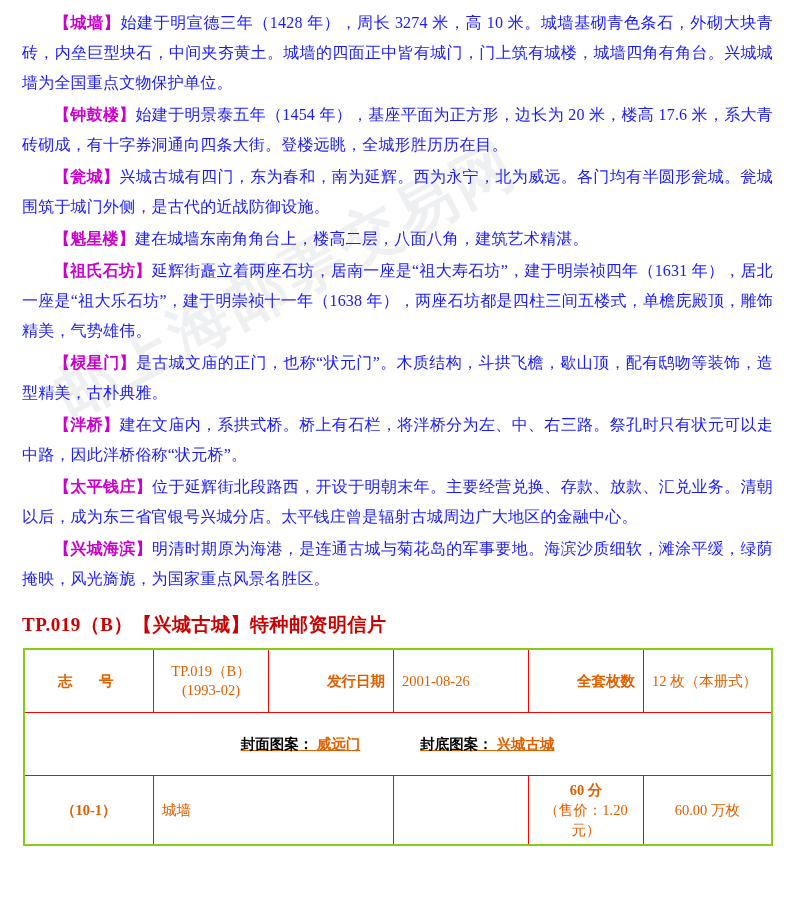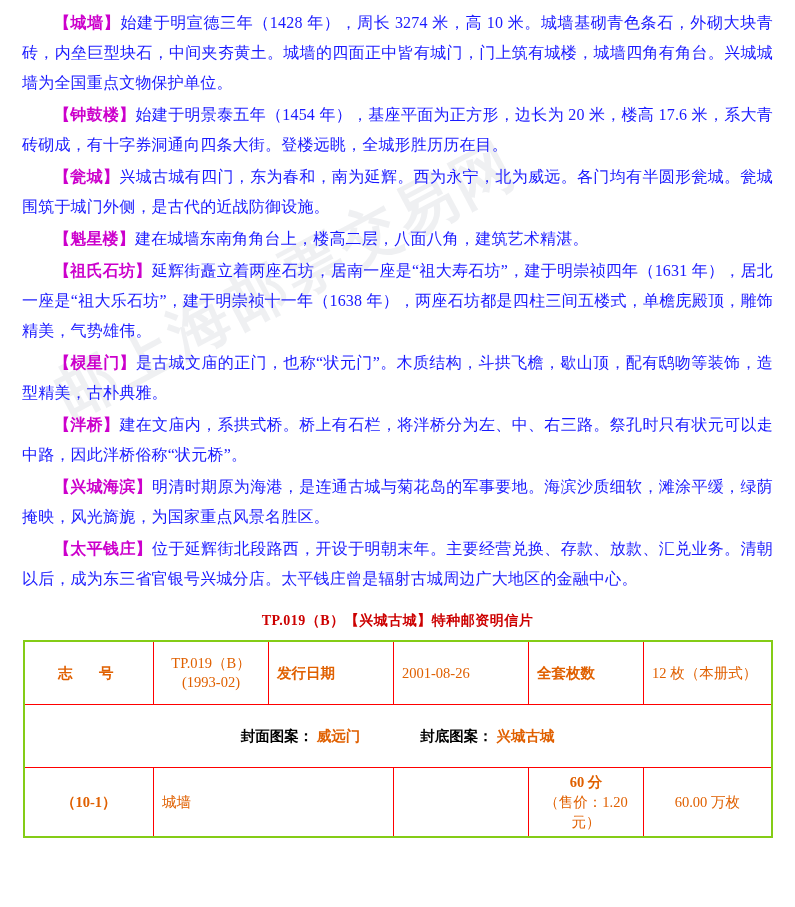--- a/index.html
+++ b/index.html
@@ -57,22 +57,22 @@
     color: #1a1aff;
     text-align: justify;
     letter-spacing: 0.2px;
   }
   .term {
     color: #cc00cc;
     font-weight: bold;
   }
   h2.caption {
     margin: 18px 0 10px 0;
-    text-align: center;
-    font-size: 14px;
+    text-align: left;
+    font-size: 19px;
     font-weight: bold;
     color: #cc0000;
     letter-spacing: 0.5px;
   }
   table.stamp-table {
     width: 748px;
     margin: 0 auto;
     border-collapse: collapse;
     table-layout: fixed;
     border: 2px solid #84cc16;
@@ -92,40 +92,41 @@
     text-align: center;
     letter-spacing: 6px;
   }
   .c-orange-center {
     color: #e06000;
     text-align: center;
     font-family: Liberation Serif, serif;
   }
   .c-black-center {
     color: #000000;
-    text-align: left;
+    text-align: right;
     font-weight: bold;
   }
   .c-orange-left {
     color: #e06000;
     text-align: left;
   }
   .c-red-center {
     color: #cc0000;
     text-align: center;
     font-weight: bold;
   }
   .cover-row td {
     height: 48px;
   }
   .cover-inner {
     display: flex;
     justify-content: center;
     gap: 60px;
     font-weight: bold;
+    text-decoration: underline;
   }
   .cover-inner .lbl { color: #000000; }
   .cover-inner .val { color: #e06000; }
   .two-line {
     line-height: 19px;
     text-align: center;
   }
   .price-cell {
     color: #cc0000;
     text-align: center;
@@ -144,22 +145,22 @@
 
   <div class="content">
 
     <p class="para"><span class="term">【城墙】</span><span>始建于明宣德三年（1428 年），周长 3274 米，高 10 米。城墙基砌青色条石，外砌大块青砖，内垒巨型块石，中间夹夯黄土。城墙的四面正中皆有城门，门上筑有城楼，城墙四角有角台。兴城城墙为全国重点文物保护单位。</span></p>
     <p class="para"><span class="term">【钟鼓楼】</span><span>始建于明景泰五年（1454 年），基座平面为正方形，边长为 20 米，楼高 17.6 米，系大青砖砌成，有十字券洞通向四条大街。登楼远眺，全城形胜历历在目。</span></p>
     <p class="para"><span class="term">【瓮城】</span><span>兴城古城有四门，东为春和，南为延辉。西为永宁，北为威远。各门均有半圆形瓮城。瓮城围筑于城门外侧，是古代的近战防御设施。</span></p>
     <p class="para"><span class="term">【魁星楼】</span><span>建在城墙东南角角台上，楼高二层，八面八角，建筑艺术精湛。</span></p>
     <p class="para"><span class="term">【祖氏石坊】</span><span>延辉街矗立着两座石坊，居南一座是“祖大寿石坊”，建于明崇祯四年（1631 年），居北一座是“祖大乐石坊”，建于明崇祯十一年（1638 年），两座石坊都是四柱三间五楼式，单檐庑殿顶，雕饰精美，气势雄伟。</span></p>
     <p class="para"><span class="term">【棂星门】</span><span>是古城文庙的正门，也称“状元门”。木质结构，斗拱飞檐，歇山顶，配有鸱吻等装饰，造型精美，古朴典雅。</span></p>
     <p class="para"><span class="term">【泮桥】</span><span>建在文庙内，系拱式桥。桥上有石栏，将泮桥分为左、中、右三路。祭孔时只有状元可以走中路，因此泮桥俗称“状元桥”。</span></p>
+    <p class="para"><span class="term">【太平钱庄】</span><span>位于延辉街北段路西，开设于明朝末年。主要经营兑换、存款、放款、汇兑业务。清朝以后，成为东三省官银号兴城分店。太平钱庄曾是辐射古城周边广大地区的金融中心。</span></p>
     <p class="para"><span class="term">【兴城海滨】</span><span>明清时期原为海港，是连通古城与菊花岛的军事要地。海滨沙质细软，滩涂平缓，绿荫掩映，风光旖旎，为国家重点风景名胜区。</span></p>
-    <p class="para"><span class="term">【太平钱庄】</span><span>位于延辉街北段路西，开设于明朝末年。主要经营兑换、存款、放款、汇兑业务。清朝以后，成为东三省官银号兴城分店。太平钱庄曾是辐射古城周边广大地区的金融中心。</span></p>
 
     <h2 class="caption">TP.019（B）【兴城古城】特种邮资明信片</h2>
 
     <table class="stamp-table">
       <colgroup>
         <col style="width:130px">
         <col style="width:115px">
         <col style="width:125px">
         <col style="width:135px">
         <col style="width:115px">

